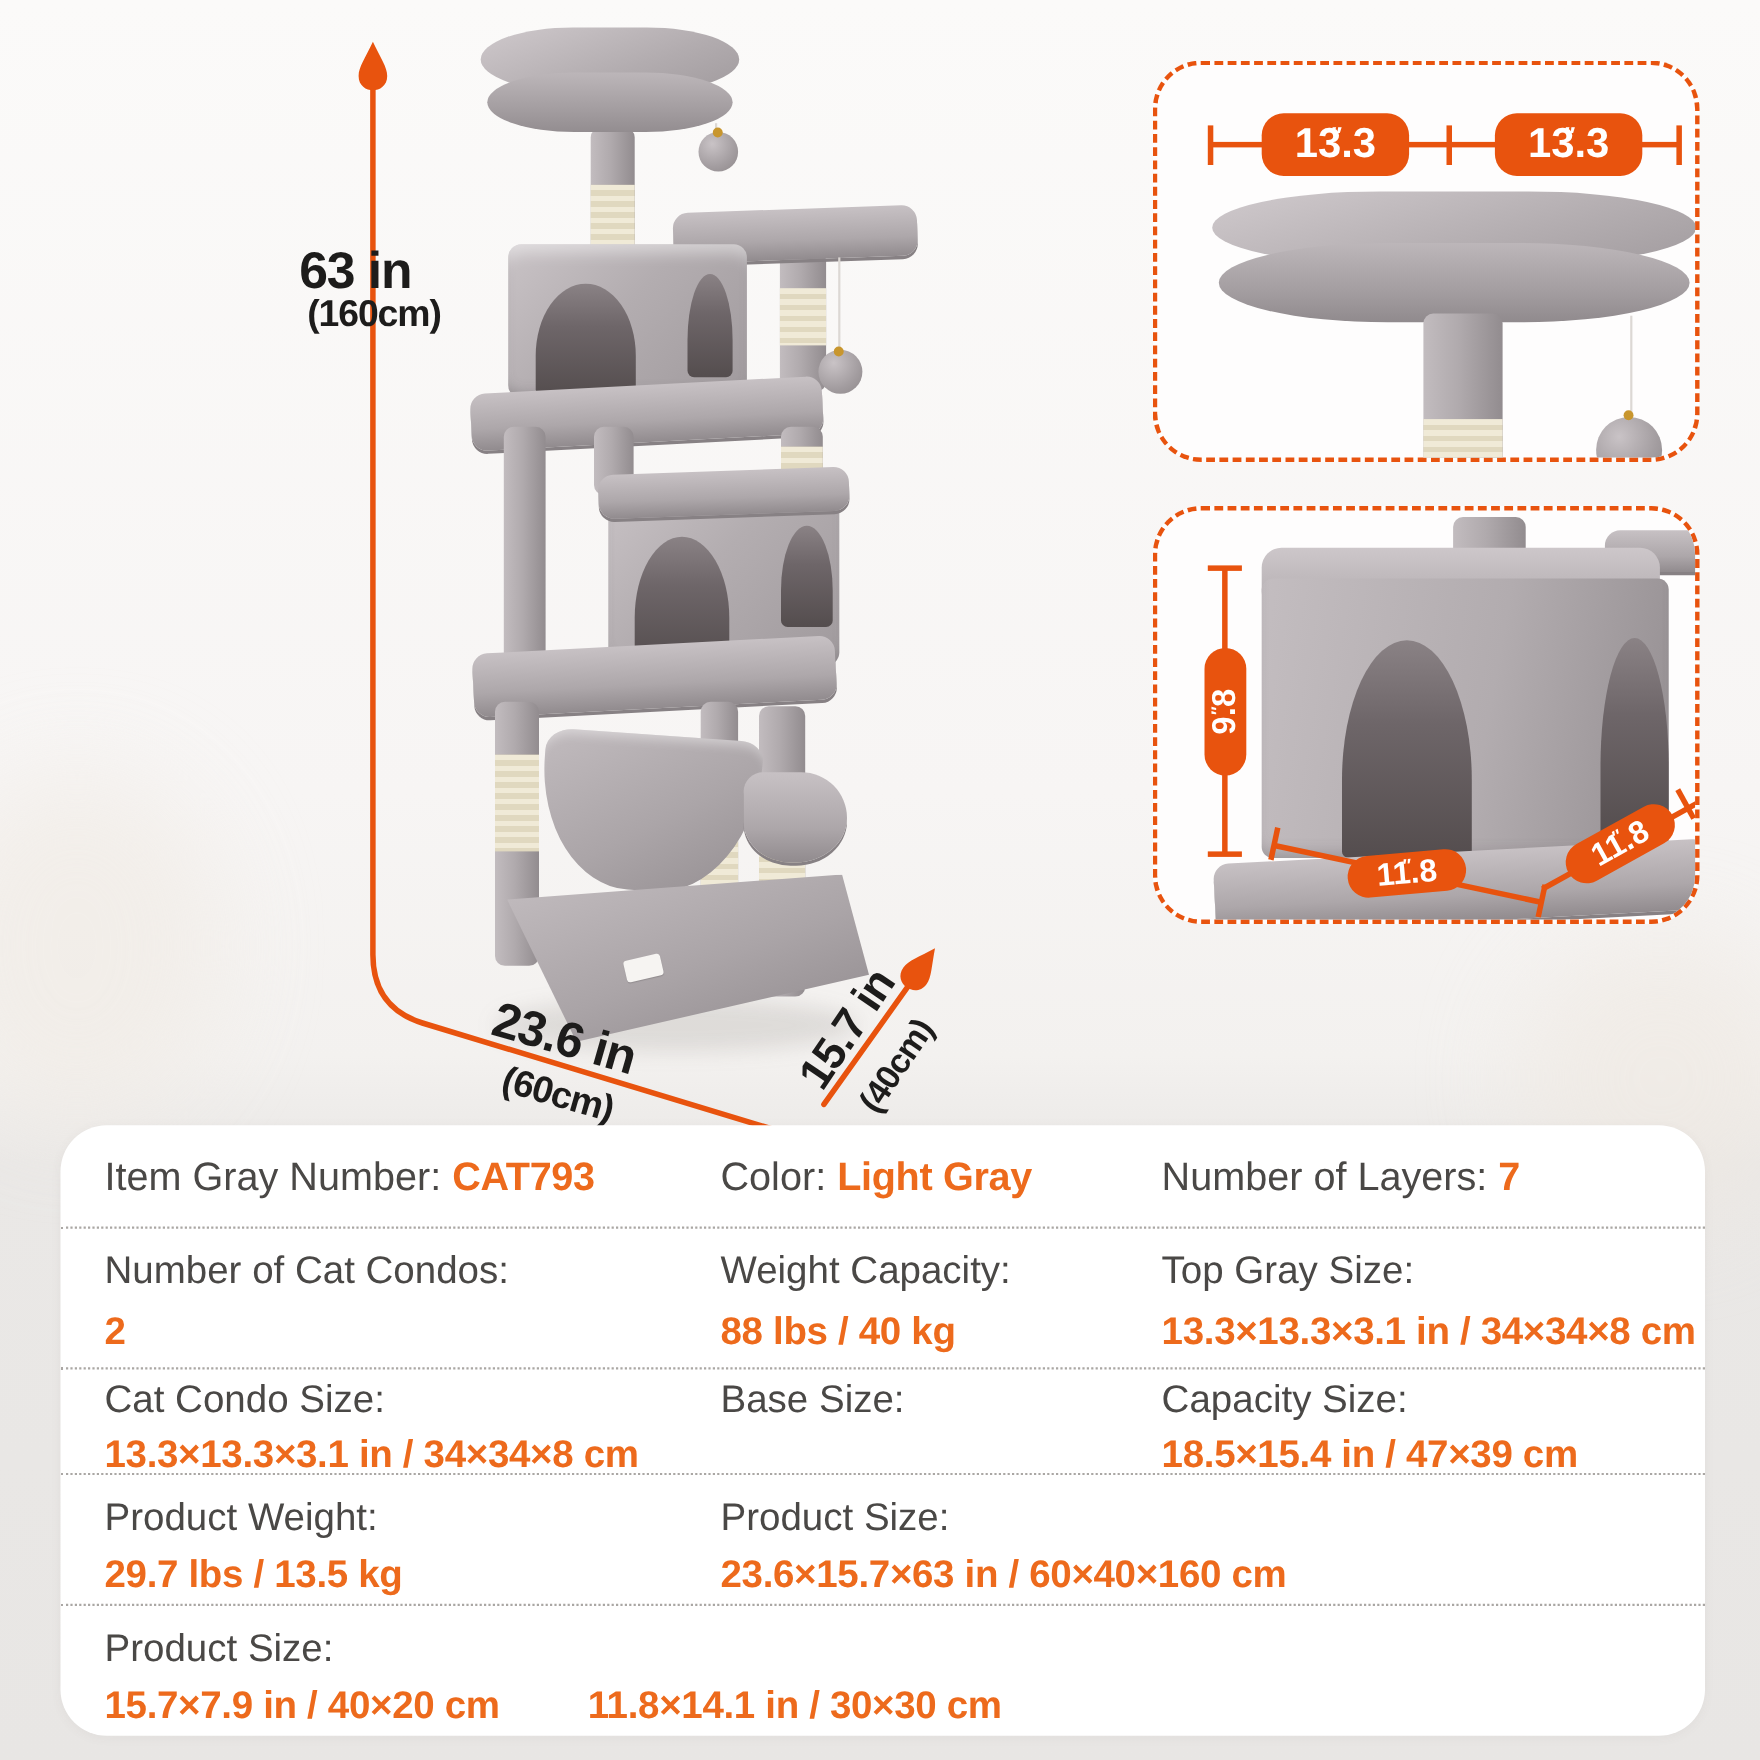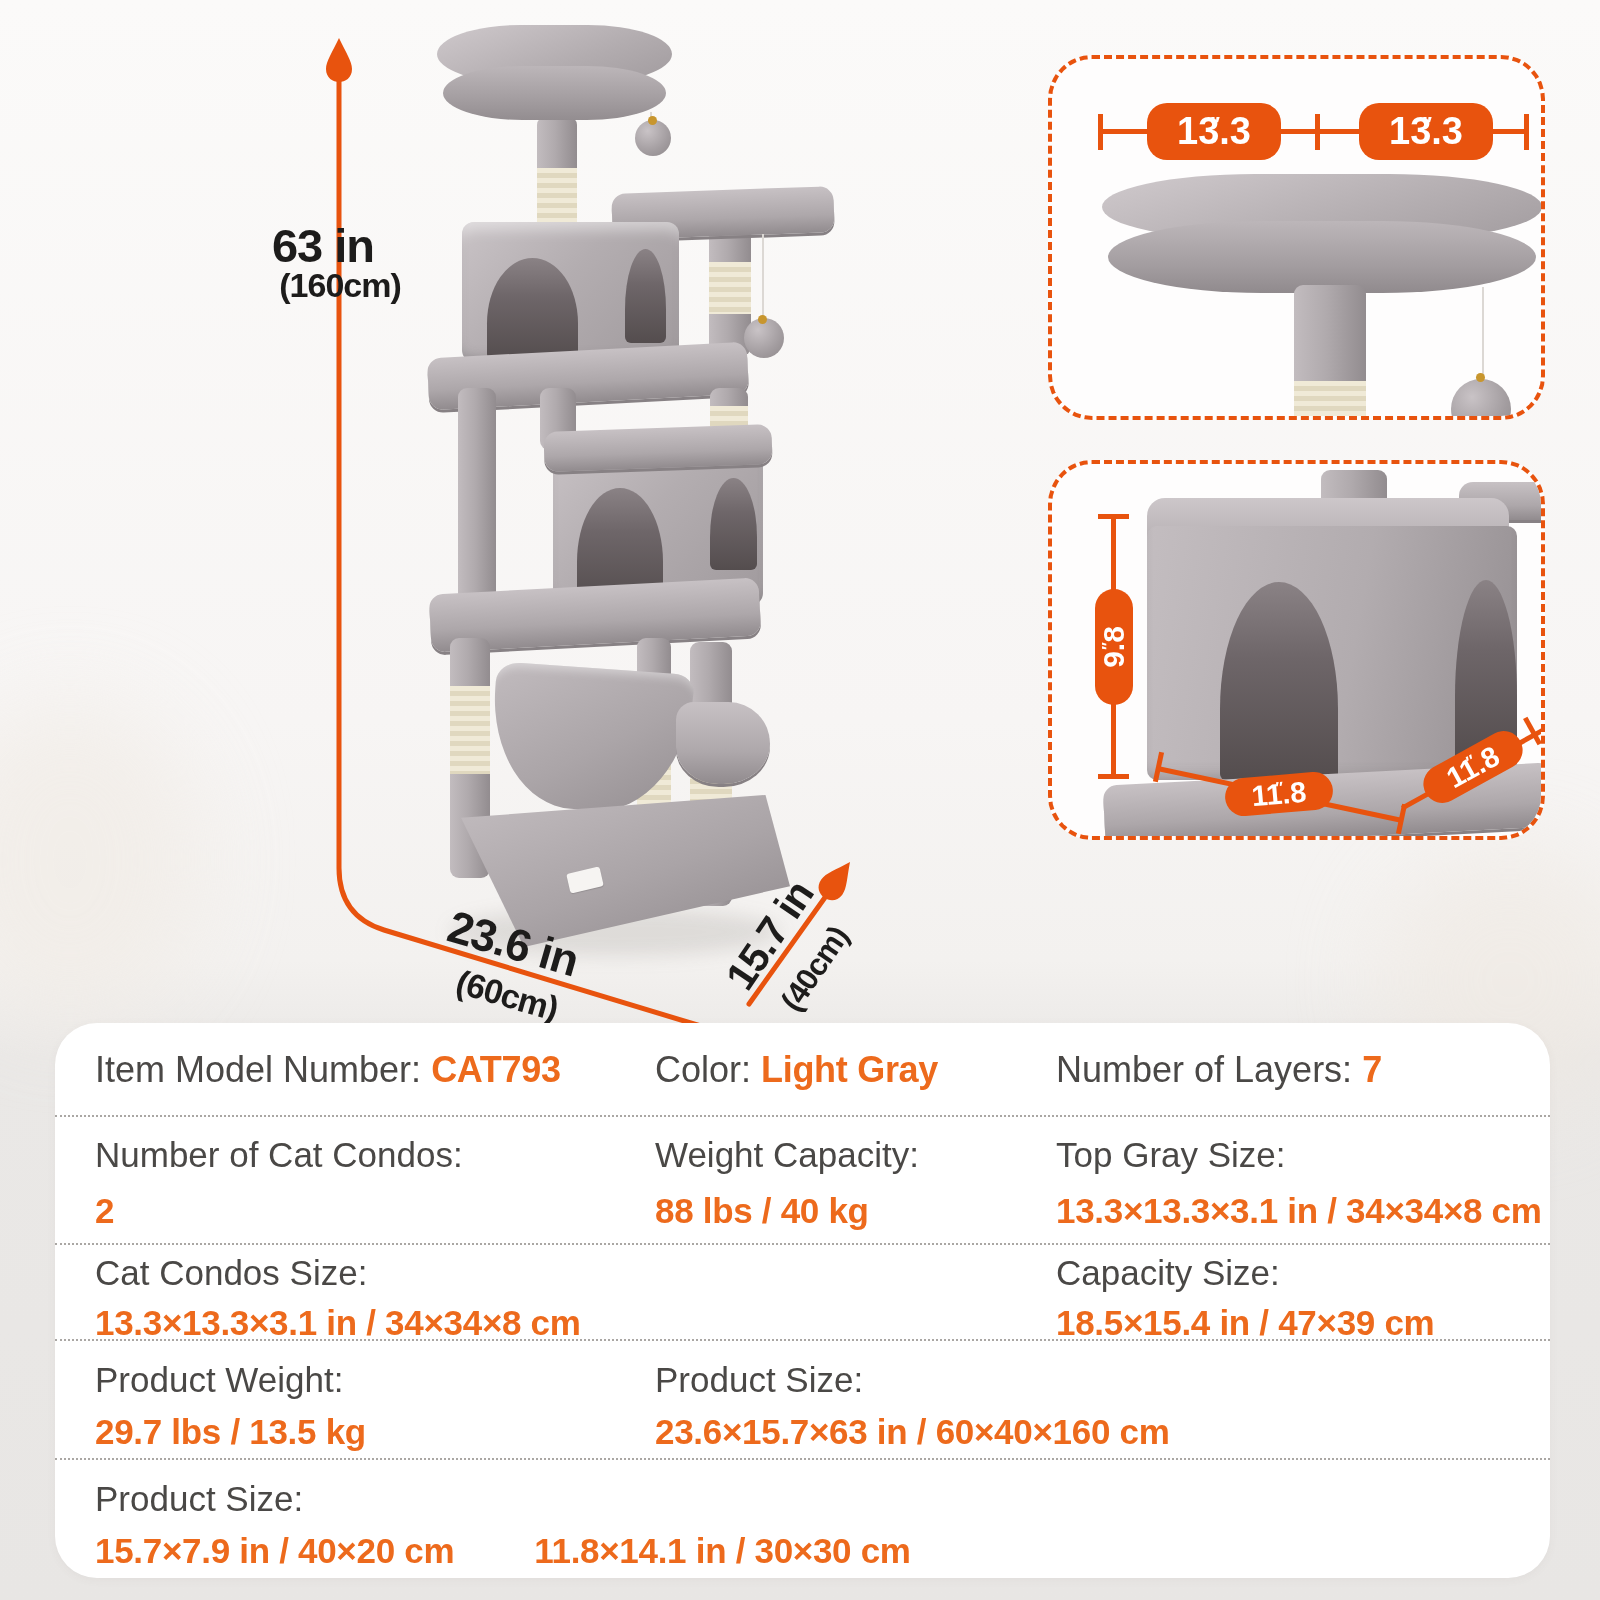--- a/index.html
+++ b/index.html
@@ -178,44 +178,45 @@
     <div class="orange-line" style="left:349px;top:342px;width:160px;height:5px;transform:rotate(-29deg);transform-origin:0 0;"></div>
     <div class="orange-line" style="left:478px;top:252px;width:5px;height:30px;transform:rotate(-29deg);"></div>
     <div class="pill" style="left:367px;top:284px;width:108px;height:38px;font-size:29px;transform:rotate(-29deg);">
       <span>11.8</span>
         <sup>″</sup>
     </div>
   </div>
 
   <div class="panel">
     <div class="trow r1 bordered">
-      <div class="cell c1"><span class="lbl">Item Model Number: </span><span class="val">CAT793</span></div>
+      <div class="cell c1"><span class="lbl">Item Gray Number: </span><span class="val">CAT793</span></div>
       <div class="cell c2"><span class="lbl">Color: </span><span class="val">Light Gray</span></div>
       <div class="cell c3"><span class="lbl">Number of Layers: </span><span class="val">7</span></div>
     </div>
     <div class="trow r2 bordered">
       <div class="cell c1 stack">
           <span class="lbl">Number of Cat Condos:</span>
           <span class="val">2</span>
         </div>
       <div class="cell c2 stack">
           <span class="lbl">Weight Capacity:</span>
           <span class="val">88 lbs / 40 kg</span>
         </div>
       <div class="cell c3 stack">
           <span class="lbl">Top Gray Size:</span>
           <span class="val">13.3×13.3×3.1 in / 34×34×8 cm</span>
         </div>
     </div>
     <div class="trow r3 bordered">
       <div class="cell c1 stack">
-          <span class="lbl">Cat Condos Size:</span>
+          <span class="lbl">Cat Condo Size:</span>
           <span class="val">13.3×13.3×3.1 in / 34×34×8 cm</span>
         </div>
       <div class="cell c2 stack">
+          <span class="lbl">Base Size:</span>
         </div>
       <div class="cell c3 stack">
           <span class="lbl">Capacity Size:</span>
           <span class="val">18.5×15.4 in / 47×39 cm</span>
         </div>
     </div>
     <div class="trow r4 bordered">
       <div class="cell c1 stack">
           <span class="lbl">Product Weight:</span>
           <span class="val">29.7 lbs / 13.5 kg</span>

